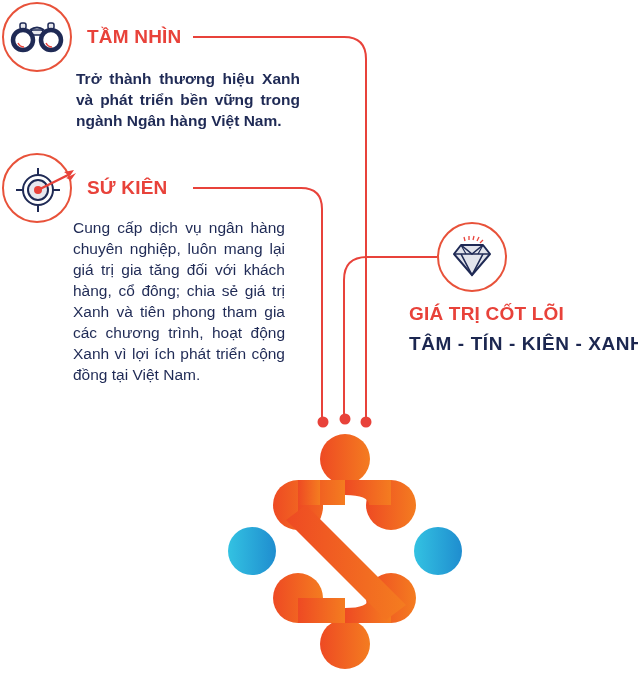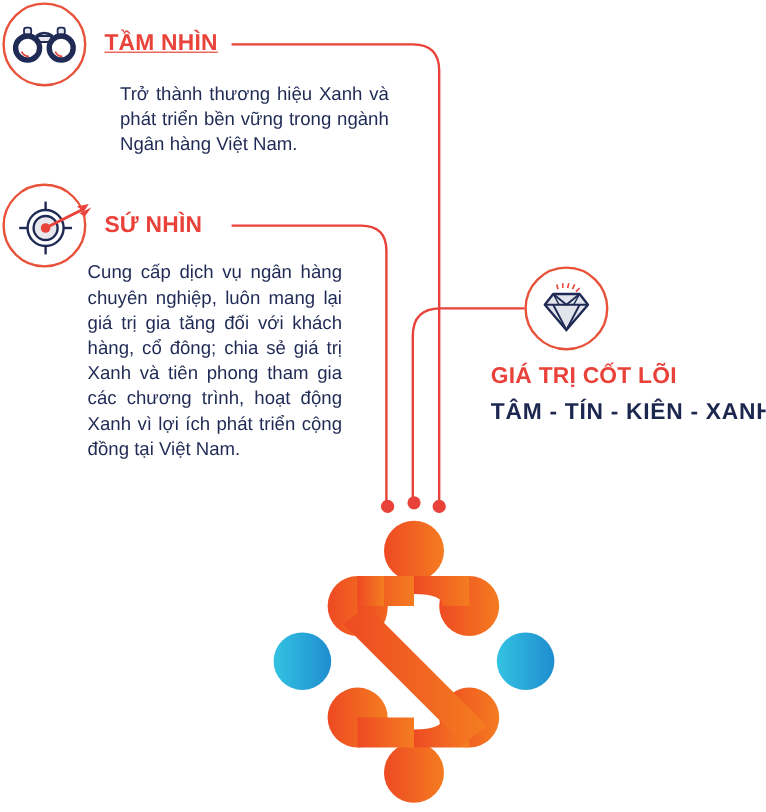--- a/index.html
+++ b/index.html
@@ -107,20 +107,20 @@
       <path d="M320 598 L345 598 L345 623 L298 623 L298 598 Z"></path>
       <path d="M345 608 Q369 608 369 598 L391 598 L391 623 L345 623 Z"></path>
 
       <path d="M286 520 L306 505 L406 605 L386 620 Z"></path>
     </g>
 
     <path d="M323 496 Q323 486 333 486 L357 486 Q367 486 367 496 L367 500 Q367 506 361 506 L329 506 Q323 506 323 500 Z" fill="#ffffff" opacity="0"></path>
   </g>
 </svg>
 
-<div class="abs heading" style="left:87px; top:26px;text-decoration:underline;">TẦM NHÌN</div>
-<div class="abs body-text" style="left:100px; top:68px; width:224px;">Trở thành thương hiệu Xanh và phát triển bền vững trong ngành Ngân hàng Việt Nam.</div>
+<div class="abs heading" style="left:87px; top:26px;">TẦM NHÌN</div>
+<div class="abs body-text" style="left:76px; top:68px; width:224px;font-weight:bold;">Trở thành thương hiệu Xanh và phát triển bền vững trong ngành Ngân hàng Việt Nam.</div>
 
-<div class="abs heading" style="left:87px; top:177px;">SỨ NHÌN</div>
+<div class="abs heading" style="left:87px; top:177px;">SỨ KIÊN</div>
 <div class="abs body-text" style="left:73px; top:217px; width:212px;">Cung cấp dịch vụ ngân hàng chuyên nghiệp, luôn mang lại giá trị gia tăng đối với khách hàng, cổ đông; chia sẻ giá trị Xanh và tiên phong tham gia các chương trình, hoạt động Xanh vì lợi ích phát triển cộng đồng tại Việt Nam.</div>
 
 <div class="abs heading" style="left:409px; top:303px;">GIÁ TRỊ CỐT LÕI</div>
 <div class="abs values" style="left:409px; top:333px;">TÂM - TÍN - KIÊN - XANH</div>
 
 </body></html>

